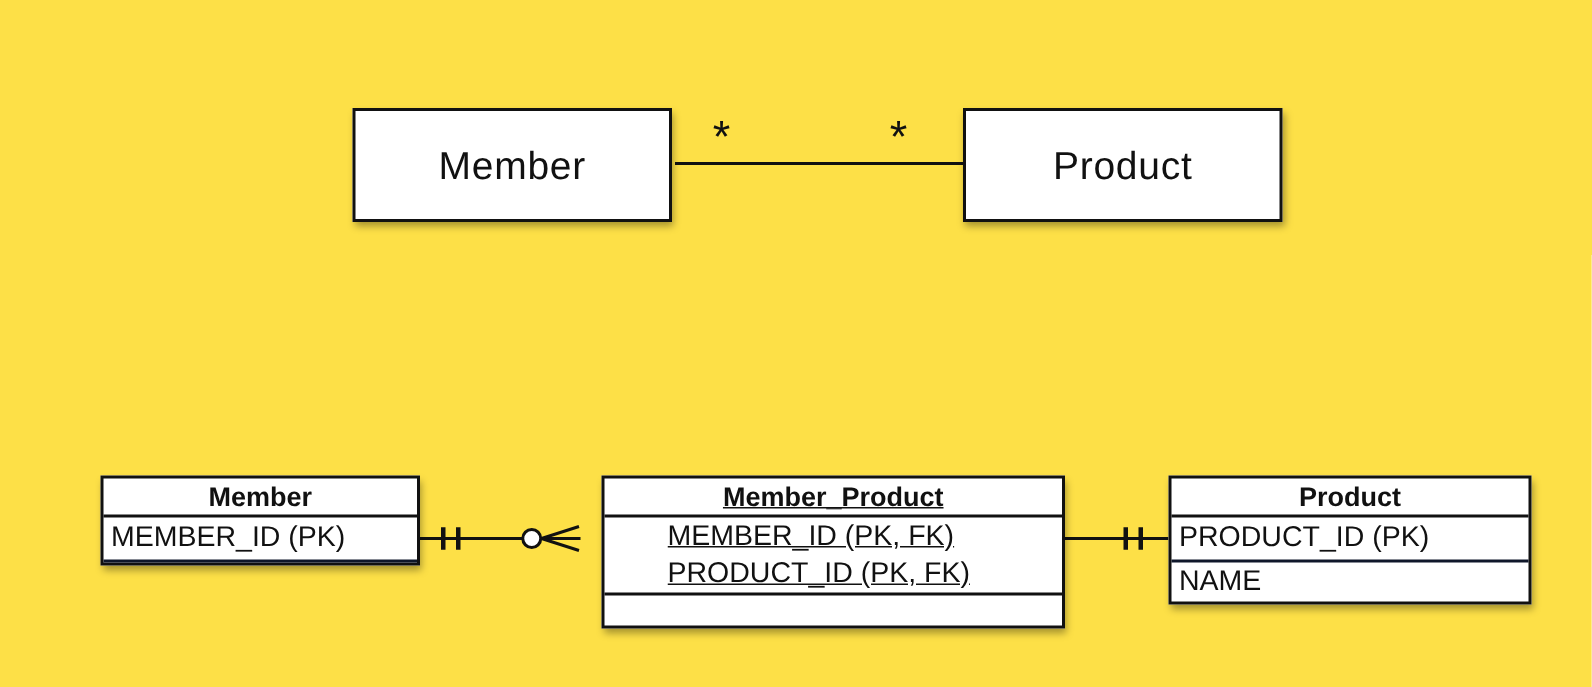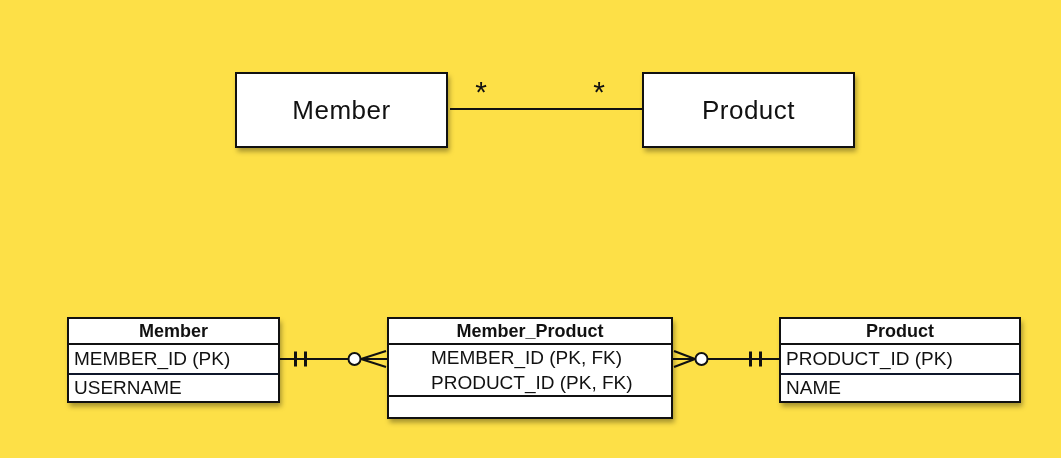--- a/index.html
+++ b/index.html
@@ -57,21 +57,21 @@
 
   
   .etable {
     position: absolute;
     box-sizing: border-box;
     background: #ffffff;
     border: 2px solid #111111;
     box-shadow: 1.5px 3.5px 5px rgba(0,0,0,0.35);
   }
   #etable-member   { left: 67px;  top: 317px; width: 213px; }
-  #etable-junction { left: 387px; top: 317px; width: 286px; }
+  #etable-junction { left: 401px; top: 317px; width: 309px; text-decoration: underline; }
   #etable-product  { left: 779px; top: 317px; width: 242px; }
 
   .ehead {
     height: 24px;
     line-height: 24px;
     text-align: center;
     font-weight: bold;
     font-size: 18px;
     border-bottom: 2px solid #111111;
     white-space: nowrap;
@@ -153,21 +153,20 @@
       <g stroke-width="3">
         <line x1="750.5" y1="351.5" x2="750.5" y2="366.5"></line>
         <line x1="760.5" y1="351.5" x2="760.5" y2="366.5"></line>
       </g>
     </g>
   </svg>
 
   <div class="etable" id="etable-member">
     <div class="ehead">Member</div>
     <div class="erow">MEMBER_ID (PK)</div>
-    <div class="erow last">USERNAME</div>
   </div>
 
   <div class="etable" id="etable-junction">
     <div class="ehead">Member_Product</div>
     <div class="ecell">
       <div class="attr-line">MEMBER_ID (PK, FK)</div>
       <div class="attr-line">PRODUCT_ID (PK, FK)</div>
     </div>
     <div class="erow-empty"></div>
   </div>

